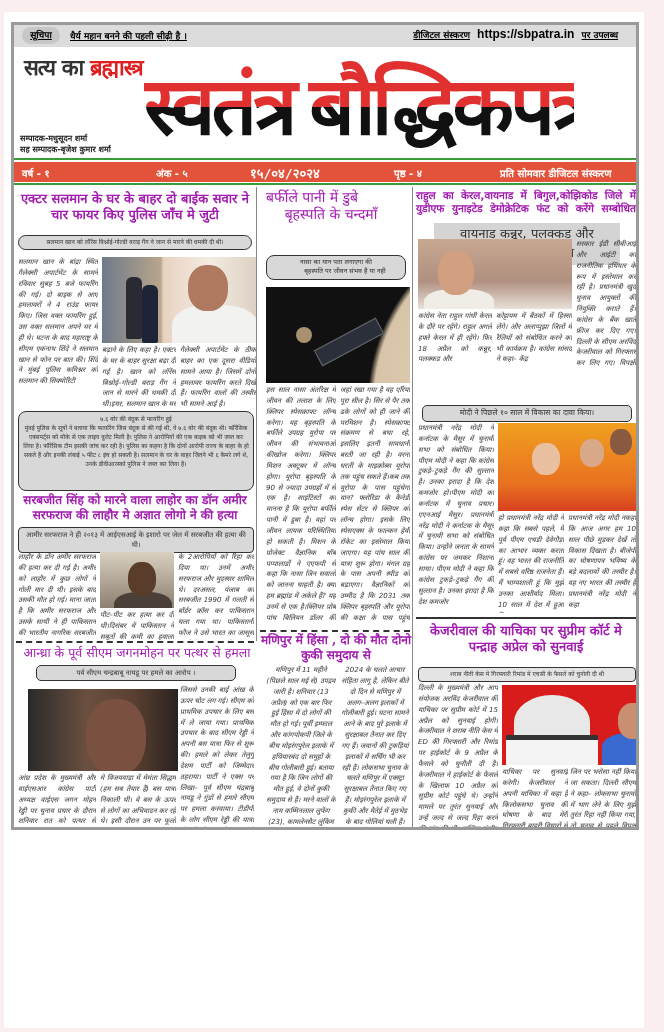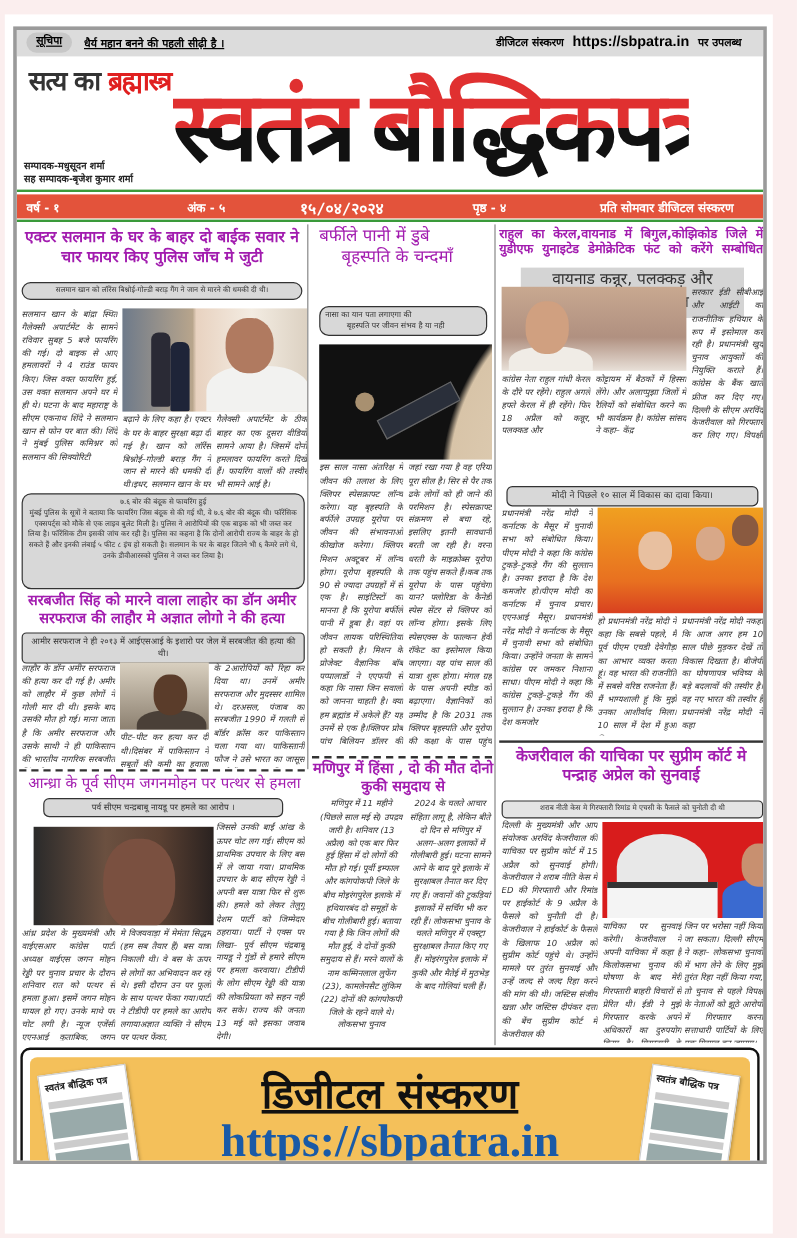--- a/index.html
+++ b/index.html
@@ -1,26 +1,26 @@
 <!DOCTYPE html>
 <html><head>
 <meta charset="utf-8">
 <style>
   * { box-sizing: border-box; margin: 0; padding: 0; }
   html, body { width: 664px; height: 1032px; background: #fbeeee; overflow: hidden; }
   body { font-family: "DejaVu Sans", sans-serif; position: relative; }
   .page { position: absolute; left: 4px; top: 12px; width: 640px; height: 1016px; background: #fff; }
-  .frame { position: absolute; left: 7px; top: 10px; width: 628px; height: 948px; border: 3px solid #9a9a9a; background: #fff; overflow: hidden; }
+  .frame { position: absolute; left: 7px; top: 10px; width: 628px; height: 808px; border: 3px solid #9a9a9a; background: #fff; overflow: hidden; }
 
   
   .topstrip { position: absolute; left: 0; top: 0; width: 622px; height: 22px; background: #dcdcdc; font-size: 9px; font-weight: bold; }
   .pill { position: absolute; left: 8px; top: 2px; width: 38px; height: 17px; border-radius: 9px; background: #c7c7c7; text-align: center; line-height: 17px; text-decoration: underline; }
   .motto { position: absolute; left: 56px; top: 4px; text-decoration: underline; }
   .ed-right { position: absolute; right: 18px; top: 2px; }
-  .ed-right span { }
+  .ed-right span { text-decoration: underline; }
   .ed-right .url { font-family: "Liberation Sans", sans-serif; font-size: 12px; text-decoration: none; margin: 0 4px; }
 
   
   .tagline { position: absolute; left: 10px; top: 26px; font-size: 22px; font-weight: bold; color: #333; letter-spacing: -1px; }
   .tagline .red { color: #e02020; }
   .logo { position: absolute; left: 90px; top: 30px; width: 430px; height: 104px; font-family: Liberation Serif, serif; font-weight: bold; font-size: 80px; line-height: 104px; letter-spacing: -4px; white-space: nowrap;
     background: linear-gradient(to bottom, #e03030 0%, #e03030 50%, #111 50%, #111 100%); -webkit-background-clip: text; background-clip: text; color: transparent; margin-left: 40px; }
   .editor { position: absolute; left: 6px; top: 108px; font-size: 8px; line-height: 11px; font-weight: bold; color: #222; }
   .green-line { position: absolute; left: 0; height: 2px; width: 622px; background: #3a9a3a; }
   .infobar { position: absolute; left: 0; top: 137px; width: 622px; height: 20px; background: #e3533b; color: #fff; font-size: 10px; font-weight: bold; }
@@ -147,21 +147,21 @@
   <div class="col" style="left:166px;top:660px;width:74px;height:182px;">जिससे उनकी बाईं आंख के ऊपर चोट लग गई। सीएम को प्राथमिक उपचार के लिए बस में ले जाया गया। प्राथमिक उपचार के बाद सीएम रेड्डी ने अपनी बस यात्रा फिर से शुरू की। हमले को लेकर तेलुगु देशम पार्टी को जिम्मेदार ठहराया। पार्टी ने एक्स पर लिखा– पूर्व सीएम चंद्रबाबू नायडू ने गुंडों से हमारे सीएम पर हमला करवाया। टीडीपी के लोग सीएम रेड्डी की यात्रा की लोकप्रियता को सहन नहीं कर सके। राज्य की जनता 13 मई को इसका जवाब देगी।</div>
   <div class="col" style="left:4px;top:748px;width:78px;height:94px;">आंध्र प्रदेश के मुख्यमंत्री और वाईएसआर कांग्रेस पार्टी अध्यक्ष वाईएस जगन मोहन रेड्डी पर चुनाव प्रचार के दौरान शनिवार रात को पत्थर से हमला हुआ। इसमें जगन मोहन घायल हो गए। उनके माथे पर चोट लगी है। न्यूज एजेंसी एएनआई कुताबिक, जगन मोहन ने</div>
   <div class="col" style="left:86px;top:748px;width:76px;height:94px;">मे विजयवाड़ा में मेमंता सिद्धम (हम सब तैयार हैं) बस यात्रा निकाली थी। वे बस के ऊपर से लोगों का अभिवादन कर रहे थे। इसी दौरान उन पर फूलों के साथ पत्थर फेंका गया।पार्टी ने टीडीपी पर हमले का आरोप लगायाअज्ञात व्यक्ति ने सीएम पर पत्थर फेंका,</div>
 
   <div class="vline" style="left:242px;top:162px;height:454px;"></div>
 
   <div class="hl hl-sans" style="left:246px;top:164px;width:150px;font-size:14px;font-weight:normal;">
     <div style="text-align:left;padding-left:6px">बर्फीले पानी में डुबे</div>
     <div style="padding-right:8px">बृहस्पति के चन्दमाँ</div>
   </div>
-  <div class="subbox" style="left:252px;top:230px;width:140px;font-size:6.5px;text-align:left;">
+  <div class="subbox" style="left:252px;top:230px;width:140px;font-size:6.5px;text-align:center;">
     <div>नासा का यान पता लगाएगा की</div>
     <div style="padding-left:18px">बृहस्पति पर जीवन संभव है या नही</div>
   </div>
   <div class="img img-europa" style="left:252px;top:262px;width:144px;height:96px;">
         <div class="jup"></div>
         <div class="sat"></div>
       </div>
   <div class="col" style="left:252px;top:360px;width:70px;height:238px;">इस साल नासा अंतरिक्ष में जीवन की तलाश के लिए क्लिपर स्पेसक्राफ्ट लॉन्च करेगा। यह बृहस्पति के बर्फीले उपग्रह यूरोपा पर जीवन की संभावनाओं कीखोज करेगा। क्लिपर मिशन अक्टूबर में लॉन्च होगा। यूरोपा बृहस्पति के 90 से ज्यादा उपग्रहों में से एक है। साइंटिस्टों का मानना है कि यूरोपा बर्फीले पानी में डूबा है। वहां पर जीवन लायक परिस्थितियां हो सकती है। मिशन के प्रोजेक्ट वैज्ञानिक बॉब पप्पालार्डो ने एएफपी से कहा कि नासा जिन सवालों को जानना चाहती है। क्या हम ब्रह्मांड में अकेले हैं? यह उनमें से एक है।क्लिपर प्रोब पांच बिलियन डॉलर की लागत से तैयार किया गया है। इसे कैलिफोर्निया स्थिति नासाकी जेट प्रपल्शन लैबोरेटरी में रखा गया है। इसे</div>
   <div class="col" style="left:326px;top:360px;width:70px;height:238px;">जहां रखा गया है वह एरिया पूरा सील है। सिर से पैर तक ढके लोगों को ही जाने की परमिशन है। स्पेसक्राफ्ट संक्रमण से बचा रहे, इसलिए इतनी सावधानी बरती जा रही है। वरना धरती के माइक्रोब्स यूरोपा तक पहुंच सकते हैं।कब तक यूरोपा के पास पहुंचेगा यान? फ्लोरिडा के कैनेडी स्पेस सेंटर से क्लिपर को लॉन्च होगा। इसके लिए स्पेसएक्स के फाल्कन हेवी रॉकेट का इस्तेमाल किया जाएगा। यह पांच साल की यात्रा शुरू होगा। मंगल ग्रह के पास अपनी स्पीड को बढ़ाएगा। वैज्ञानिकों को उम्मीद है कि 2031 तक क्लिपर बृहस्पति और यूरोपा की कक्षा के पास पहुंच जाएगा।</div>
   <div class="dash" style="left:246px;top:605px;width:150px;"></div>

